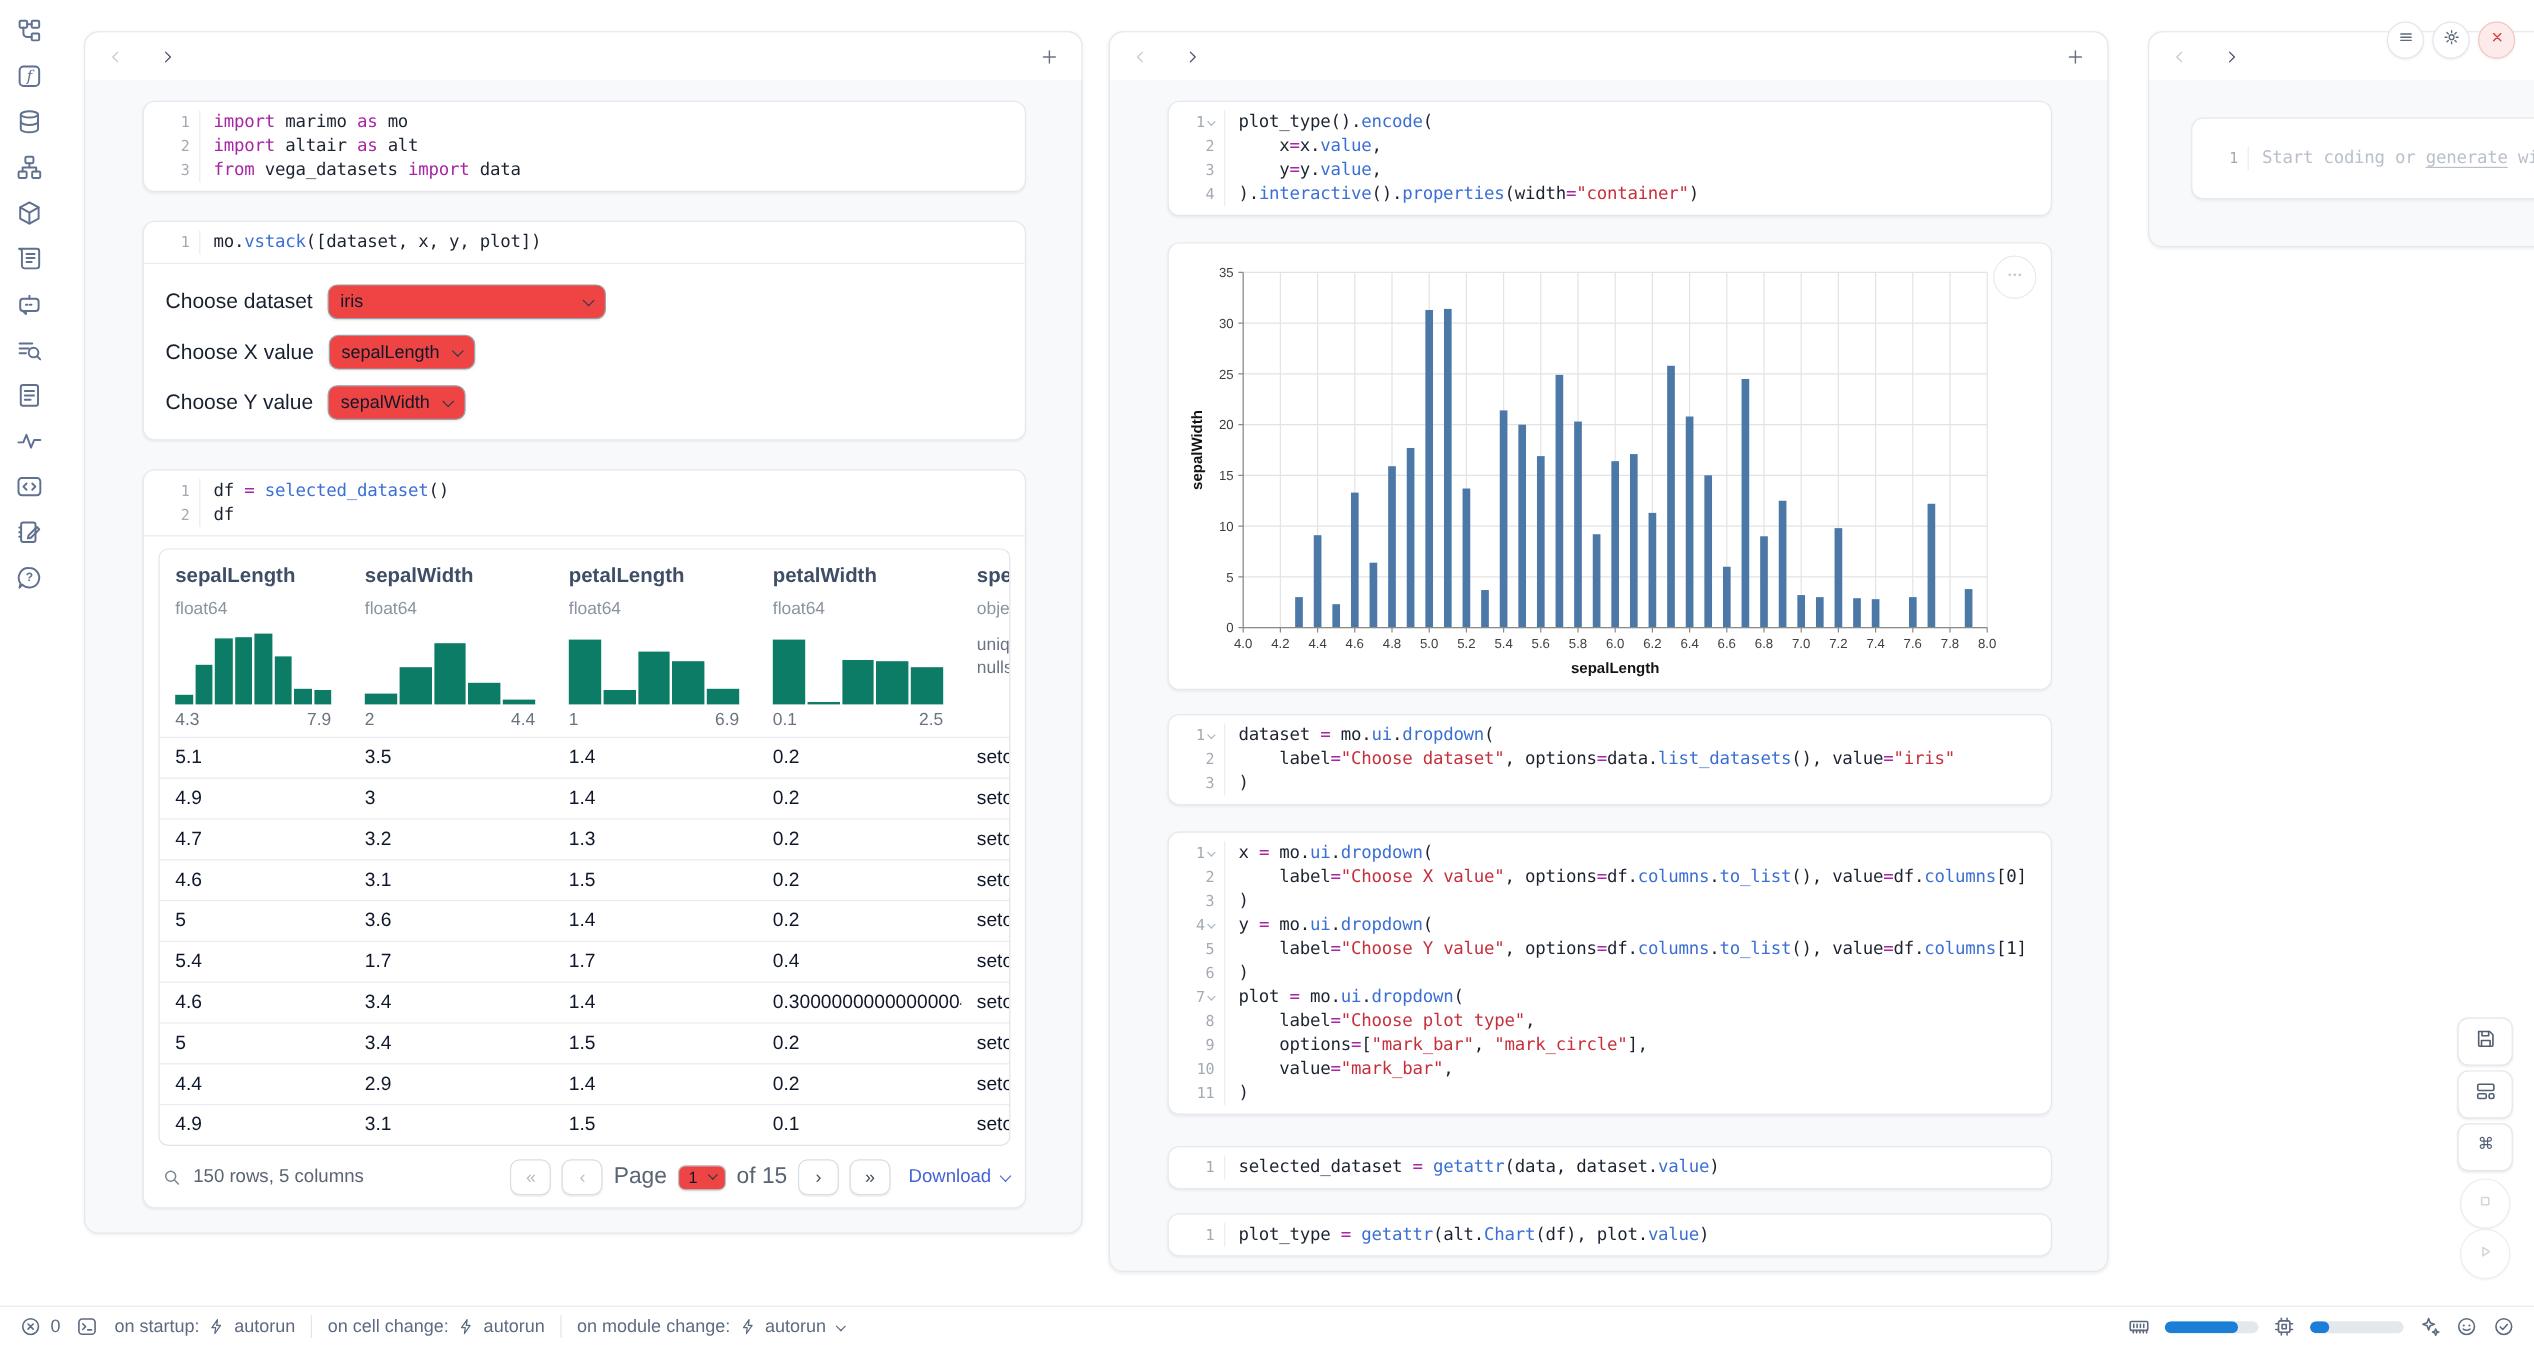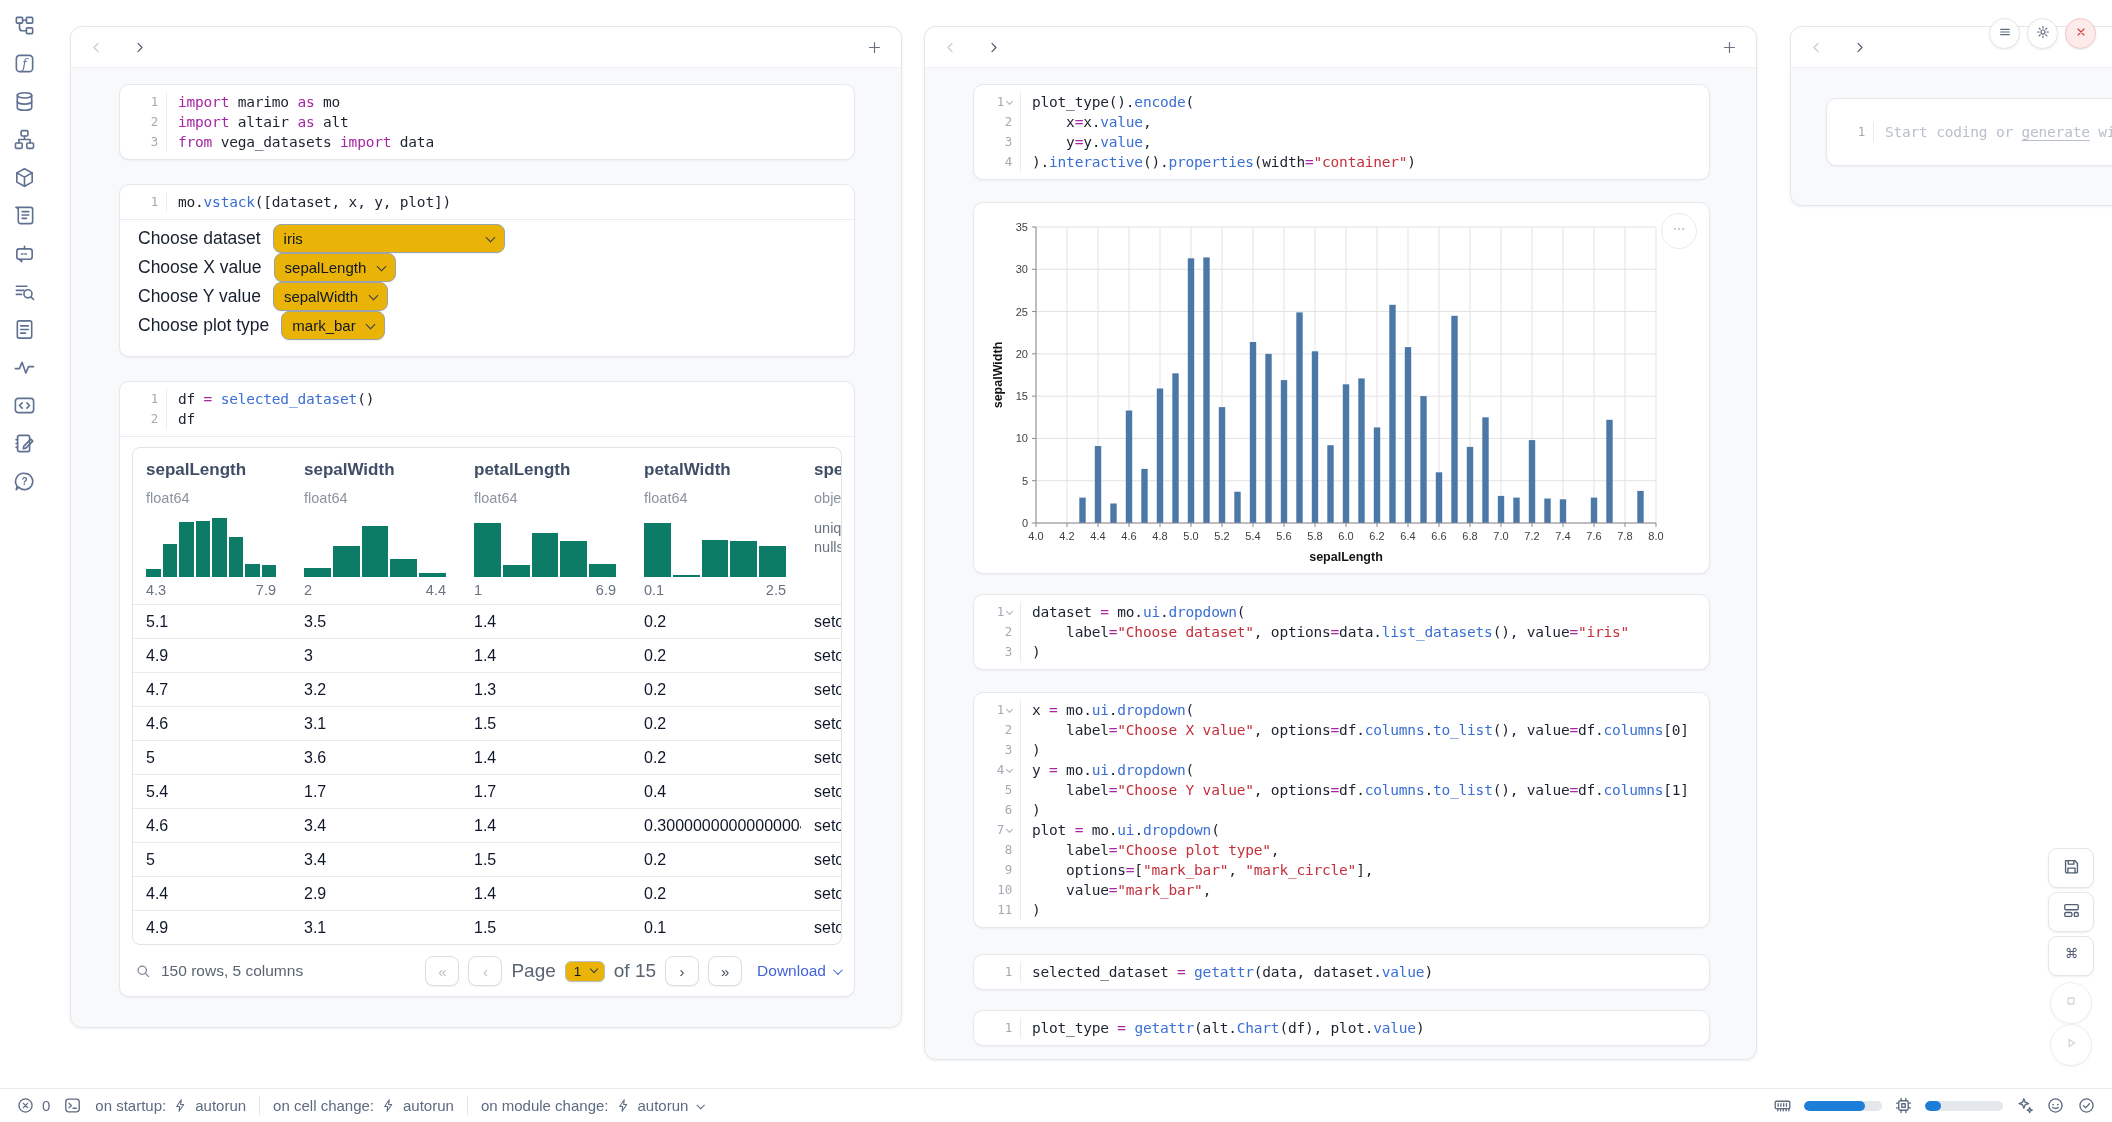--- a/index.html
+++ b/index.html
@@ -32,27 +32,27 @@
   .cl{display:flex;line-height:20px;font-family:"DejaVu Sans Mono",monospace;font-size:14.5px;letter-spacing:-.2px;}
   .g{flex:0 0 38px;text-align:right;padding-right:8px;color:#a3aab4;font-size:12.5px;font-family:"DejaVu Sans Mono",monospace;position:relative;}
   .fold{display:inline-block;width:4px;height:4px;border-right:1.3px solid #aab1bb;border-bottom:1.3px solid #aab1bb;
         transform:rotate(45deg);margin-left:3px;vertical-align:2px;}
   .cd{border-left:1px solid #e9ecf0;padding-left:11px;flex:1;white-space:pre;overflow:hidden;}
   .tok-k{color:#a626a4;}.tok-f{color:#3b6fd4;}.tok-s{color:#c5303c;}.tok-p{color:#1c2330;}
   .divider{border-top:1px solid #e9ecf0;}
 
   
   .vout{padding:4px 18px 16px;}
-  .drow{display:flex;align-items:center;gap:12px;font-size:17.5px;color:#17202e;}
+  .drow{display:flex;align-items:center;margin-top:13px;gap:12px;font-size:17.5px;color:#17202e;}
   .drow .lbl{min-width:103px;}
   .sw{position:relative;display:inline-block;}
   .sw::after{content:"";position:absolute;right:11px;top:calc(50% - 5px);width:6px;height:6px;
              border-right:1.8px solid #323a47;border-bottom:1.8px solid #323a47;transform:rotate(45deg);pointer-events:none;}
   select{font-family:"Liberation Sans",sans-serif;font-size:15px;padding:5px 28px 5px 10px;border:1px solid #9aa3ad;
-         border-radius:8px;background:#eab308;color:#101828;appearance:none;-webkit-appearance:none;
+         border-radius:8px;background:#ef4444;color:#101828;appearance:none;-webkit-appearance:none;
          box-shadow:0 1px 2px rgba(0,0,0,.06);}
   .sw.wide select{width:232px;}
   .sw.tiny select{font-size:13.5px;padding:2px 22px 2px 8px;border-radius:6px;border-color:#b9c0c9;}
   .sw.tiny::after{right:8px;width:5px;height:5px;}
 
   
   .tblwrap{padding:10px 12px 6px;}
   .tbl{border:1px solid #dfe3e9;border-radius:8px;background:#fff;overflow:hidden;}
   .thead{display:grid;grid-template-columns:158px 170px 170px 170px 1fr;padding:12px 0 6px;}
   .th{padding:0 15px 0 13px;overflow:hidden;}
@@ -231,24 +231,20 @@
             <span class="lbl">Choose dataset</span>
             <span class="sw wide"><select><option>iris</option></select></span>
           </div>
           <div class="drow">
             <span class="lbl">Choose X value</span>
             <span class="sw"><select><option>sepalLength</option></select></span>
           </div>
           <div class="drow">
             <span class="lbl">Choose Y value</span>
             <span class="sw"><select><option>sepalWidth</option></select></span>
-          </div>
-          <div class="drow">
-            <span class="lbl">Choose plot type</span>
-            <span class="sw"><select><option>mark_bar</option></select></span>
           </div>
         </div>
     </div>
     <div class="cell mt24">
       <div class="code">
           <div class="cl">
             <span class="g">1</span>
             <span class="cd"><span class="tok-p">df </span><span class="tok-k">=</span><span class="tok-p"> </span><span class="tok-f">selected_dataset</span><span class="tok-p">()</span></span>
           </div>
           <div class="cl">

